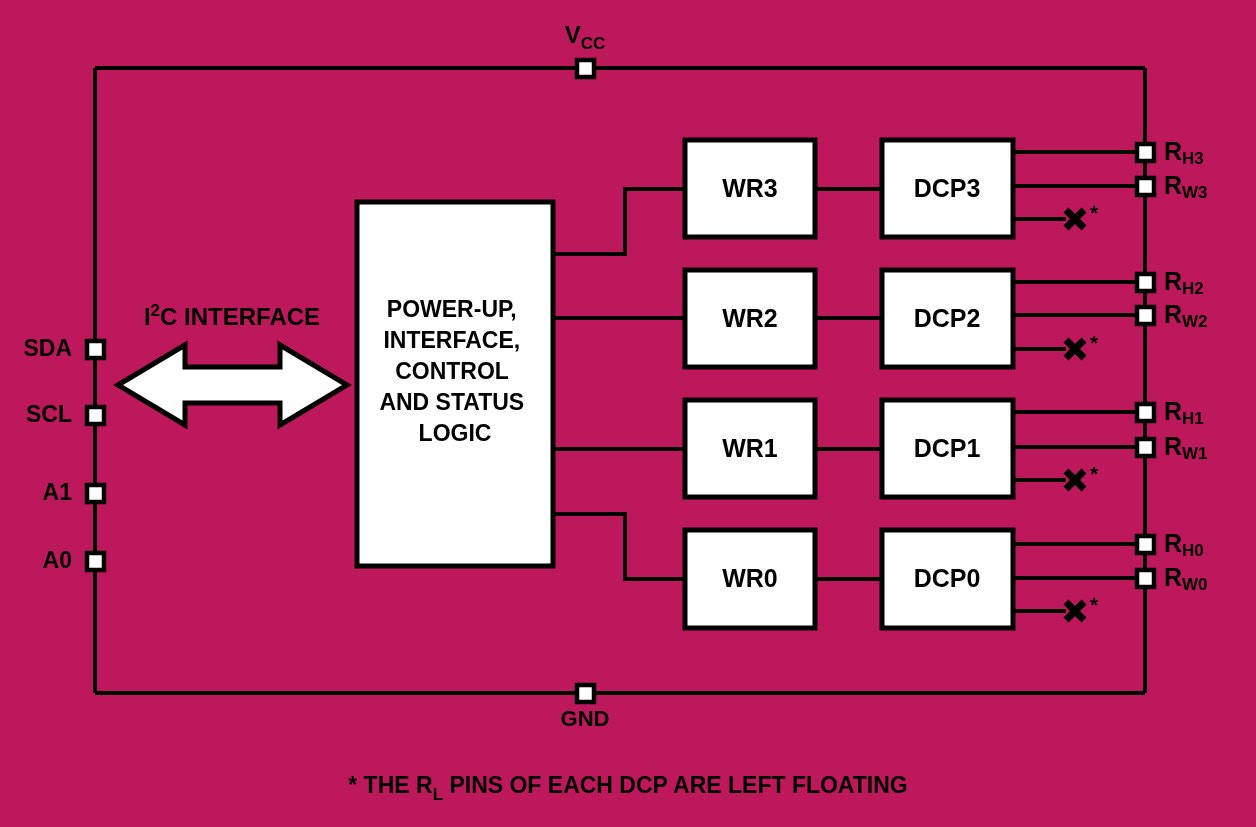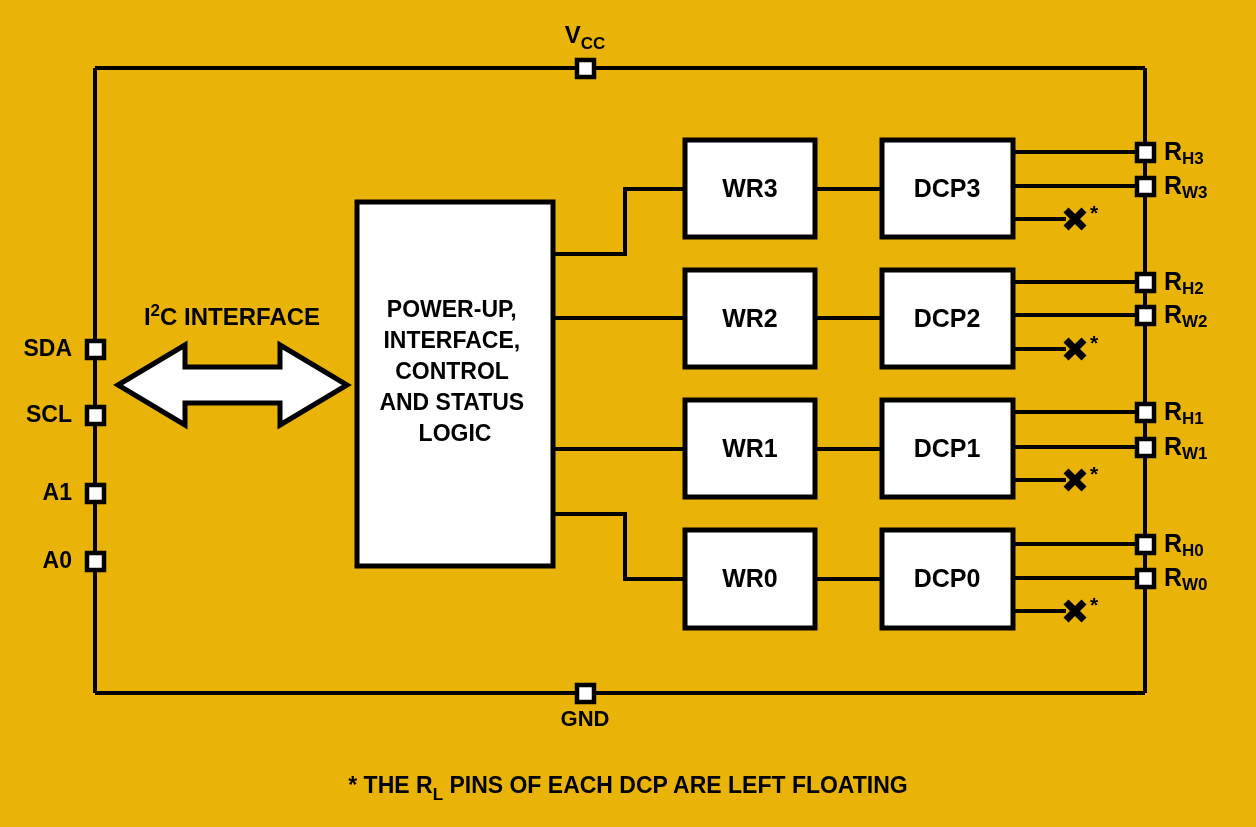--- a/index.html
+++ b/index.html
@@ -5,21 +5,21 @@
 <style>
   html, body {
     margin: 0;
     padding: 0;
     background: #ffffff;
   }
   #diagram-root {
     position: relative;
     width: 1256px;
     height: 827px;
-    background: #eab308;
+    background: #be185d;
     font-family: "Liberation Sans", sans-serif;
     overflow: hidden;
   }
   svg#schematic {
     position: absolute;
     left: 0;
     top: 0;
     width: 1256px;
     height: 827px;
   }

